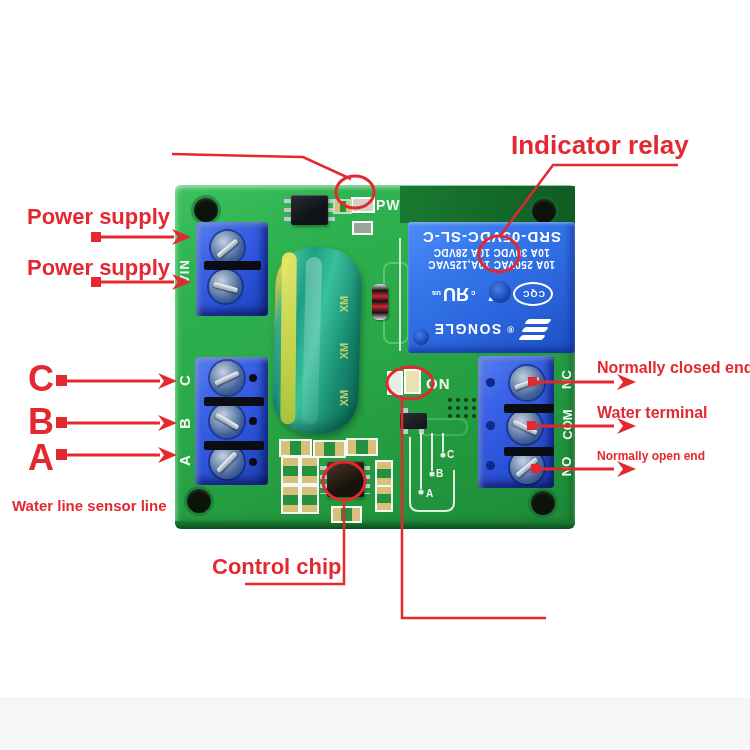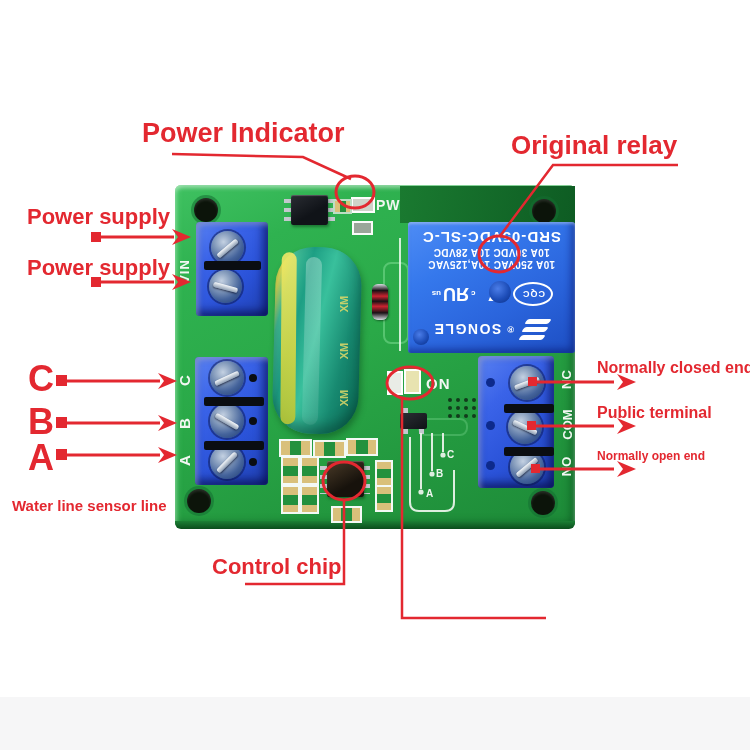--- a/index.html
+++ b/index.html
@@ -335,25 +335,24 @@
       <polygon points="191,282 172,274 178,282 172,290"></polygon>
       <polygon points="177,381 158,373 164,381 158,389"></polygon>
       <polygon points="177,423 158,415 164,423 158,431"></polygon>
       <polygon points="177,455 158,447 164,455 158,463"></polygon>
       <polygon points="636,382 617,374 623,382 617,390"></polygon>
       <polygon points="636,426 617,418 623,426 617,434"></polygon>
       <polygon points="636,469 617,461 623,469 617,477"></polygon>
     </g>
   </svg>
 
-  <div class="lbl" style="left:142px;top:119px;font-size:27px;">Power Indicator</div>
-  <div class="lbl" style="left:511px;top:132px;font-size:26px;">Original relay</div>
+  <div class="lbl" style="left:511px;top:132px;font-size:26px;">Indicator relay</div>
   <div class="lbl" style="left:27px;top:205px;font-size:22px;">Power supply</div>
   <div class="lbl" style="left:27px;top:256px;font-size:22px;">Power supply</div>
   <div class="lbl" style="left:28px;top:360px;font-size:36px;">C</div>
   <div class="lbl" style="left:28px;top:403px;font-size:36px;">B</div>
   <div class="lbl" style="left:28px;top:439px;font-size:36px;">A</div>
   <div class="lbl" style="left:12px;top:498px;font-size:15px;">Water line sensor line</div>
   <div class="lbl" style="left:597px;top:360px;font-size:16px;">Normally closed end</div>
-  <div class="lbl" style="left:597px;top:405px;font-size:16px;">Public terminal</div>
+  <div class="lbl" style="left:597px;top:405px;font-size:16px;">Water terminal</div>
   <div class="lbl" style="left:597px;top:450px;font-size:12px;">Normally open end</div>
   <div class="lbl" style="left:212px;top:555px;font-size:22px;text-align:right;">Control chip</div>
 </div>
 
 </body></html>

